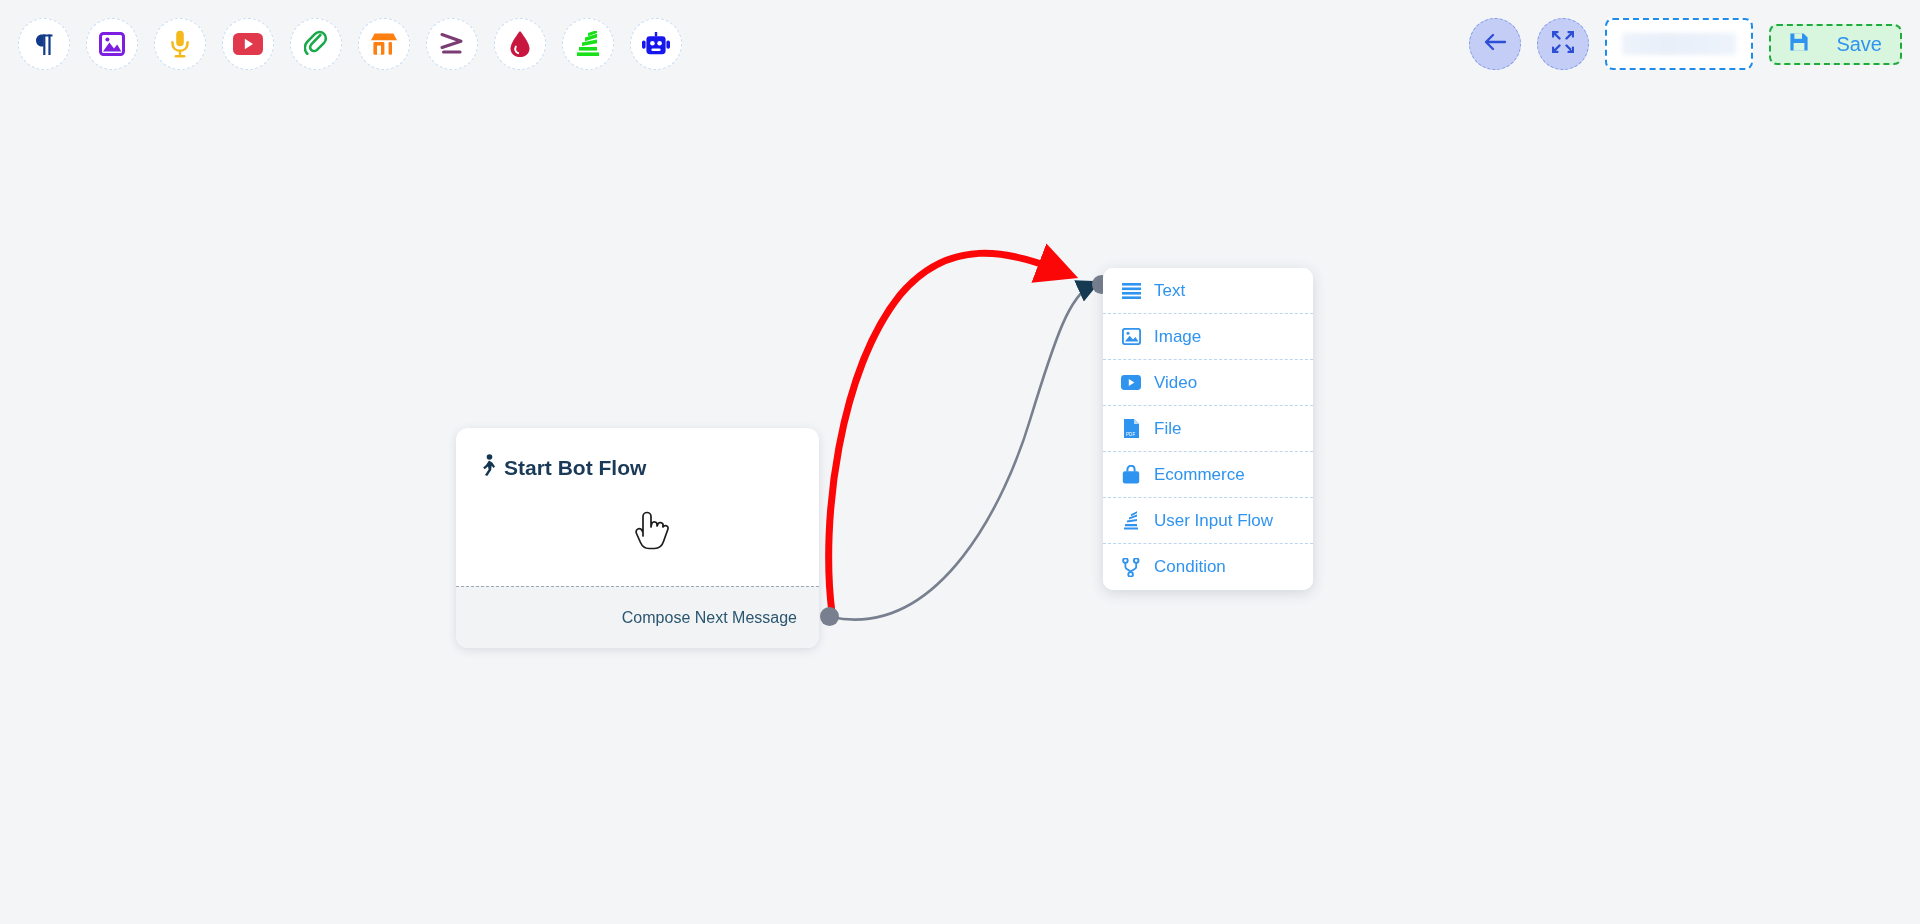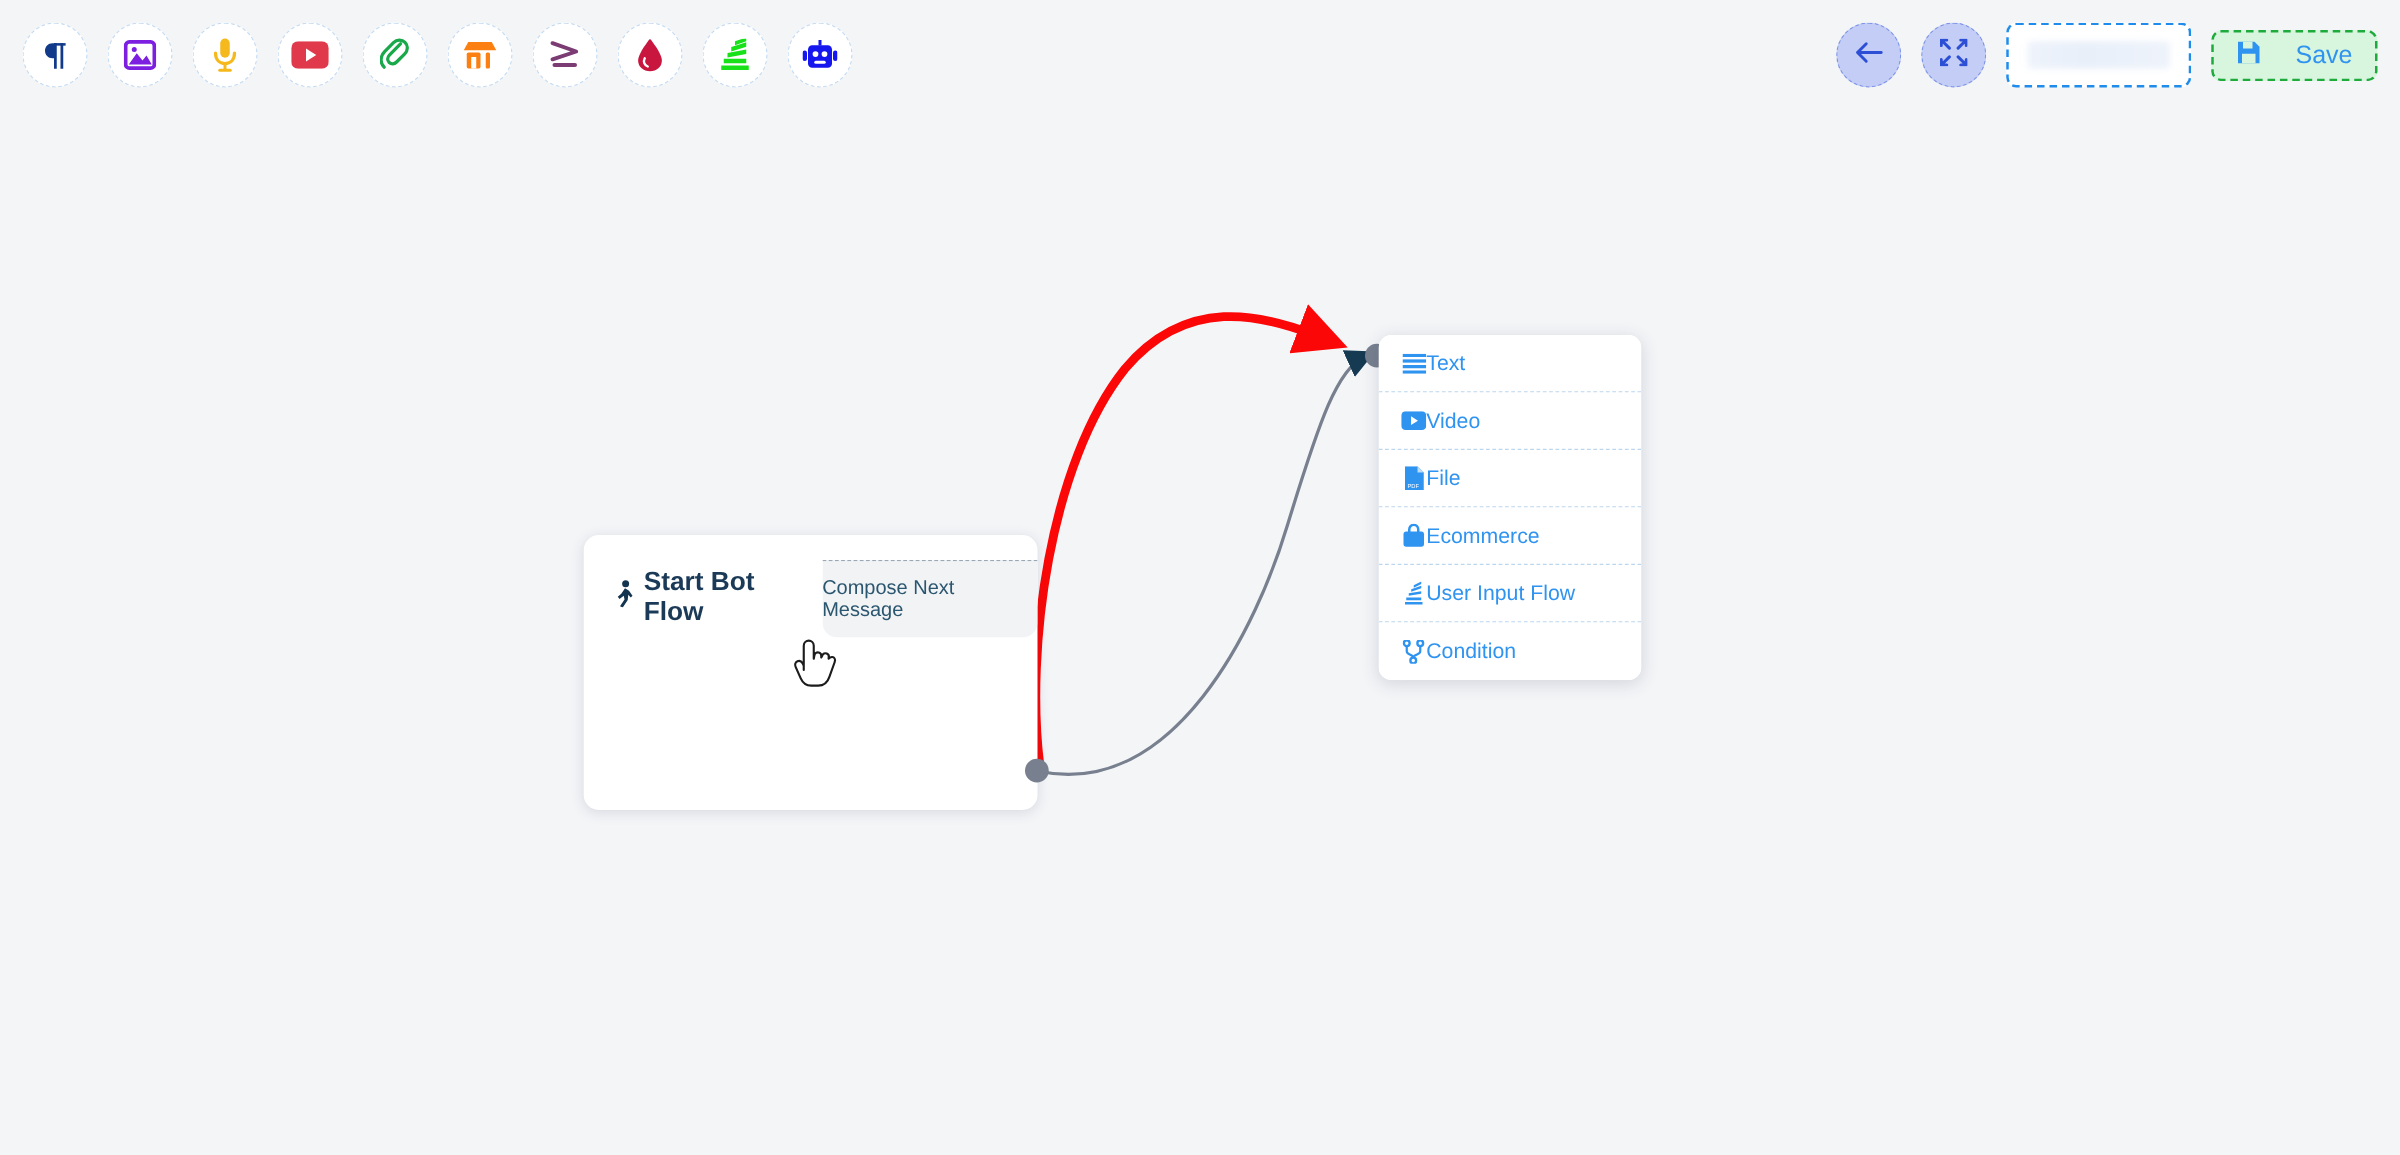--- a/index.html
+++ b/index.html
@@ -117,30 +117,30 @@
     inset: 0;
     width: 1920px;
     height: 924px;
     pointer-events: none;
     z-index: 5;
   }
 
   
   #start-node {
     position: absolute;
-    left: 467px;
+    left: 456px;
     top: 428px;
     width: 363px;
     height: 220px;
     border-radius: 12px;
     background: #ffffff;
     box-shadow: 0 2px 10px rgba(30,50,90,.13);
     z-index: 10;
     display: flex;
-    flex-direction: row;
+    flex-direction: column;
   }
   #start-node-body {
     flex: 1 1 auto;
     position: relative;
     padding: 26px 24px 0 24px;
   }
   #start-node-title {
     display: flex;
     align-items: center;
     gap: 7px;
@@ -194,20 +194,21 @@
     background: #ffffff;
     border-radius: 10px;
     box-shadow: 0 3px 14px rgba(30,50,90,.16);
     z-index: 30;
     overflow: hidden;
   }
   .menu-item {
     height: 46px;
     display: flex;
     align-items: center;
+    gap: 13px;
     padding: 0 18px;
     border-bottom: 1px dashed #bcd6ee;
     cursor: pointer;
     background: #ffffff;
   }
   .menu-item:last-child { border-bottom: none; }
   .menu-item .mi-label {
     font-size: 17px;
     color: #2f93f0;
   }
@@ -282,20 +283,30 @@
         <svg width="19" height="16" viewBox="0 0 19 16">
           <rect x="0" y="0" width="19" height="2.6" fill="#2f93f0"></rect>
           <rect x="0" y="4.5" width="19" height="2.6" fill="#2f93f0"></rect>
           <rect x="0" y="9" width="19" height="2.6" fill="#2f93f0"></rect>
           <rect x="0" y="13.4" width="19" height="2.6" fill="#2f93f0"></rect>
         </svg>
       </span>
       <span class="mi-label">Text</span>
     </div>
 
+    <div class="menu-item">
+      <span class="mi-icon">
+        <svg width="19" height="17" viewBox="0 0 19 17">
+          <rect x="0.9" y="0.9" width="17.2" height="15.2" rx="2" fill="none" stroke="#2f93f0" stroke-width="1.9"></rect>
+          <circle cx="6" cy="5.3" r="1.5" fill="#2f93f0"></circle>
+          <path d="M3 13.5 L7.6 7.8 L11 11.6 L13.4 9 L16.4 13.5 Z" fill="#2f93f0"></path>
+        </svg>
+      </span>
+      <span class="mi-label">Image</span>
+    </div>
 
     <div class="menu-item">
       <span class="mi-icon">
         <svg width="20" height="15" viewBox="0 0 20 15">
           <rect x="0" y="0" width="20" height="15" rx="3.4" fill="#2f93f0"></rect>
           <path d="M7.8 4 L13.4 7.5 L7.8 11 Z" fill="#ffffff"></path>
         </svg>
       </span>
       <span class="mi-label">Video</span>
     </div>

